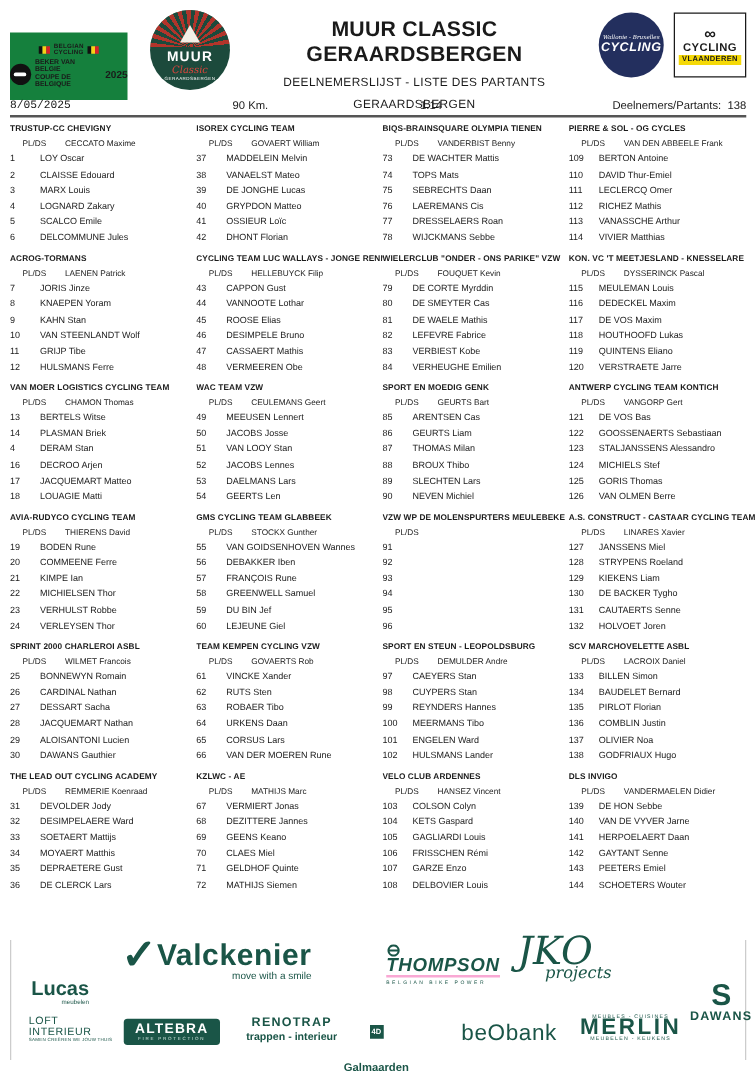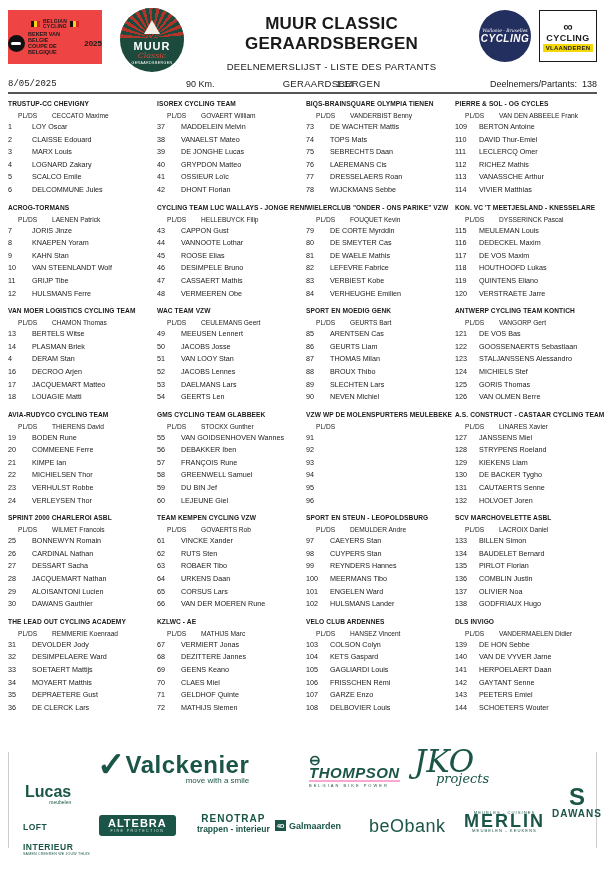--- a/index.html
+++ b/index.html
@@ -6,21 +6,21 @@
   html,body { background:#fff; }
   body {
     width:605px; height:871px; position:relative; overflow:hidden;
     font-family:"Liberation Sans", sans-serif; color:#1a1a1a;
   }
   .page { width:605px; height:871px; position:relative; }
 
   
   .header { position:relative; height:78px; padding:6px 8px 0 8px; display:flex; align-items:flex-start; }
   .badge-bc {
-    width:94px; height:54px; background:#ef4444; margin-top:4px;
+    width:94px; height:54px; background:#15803d; margin-top:20px;
     display:flex; flex-direction:column; align-items:center; justify-content:center; gap:2px;
     flex:none;
   }
   .badge-row1 { display:flex; align-items:center; gap:3px; }
   .flag { width:9px; height:6px; display:flex; }
   .flag i { flex:1; }
   .flag .b { background:#111; } .flag .y { background:#f7d117; } .flag .r { background:#d5232a; }
   .badge-fed { font-size:5px; font-weight:bold; line-height:5px; text-align:center; letter-spacing:.2px; }
   .badge-row2 { display:flex; align-items:center; gap:3px; }
   .bpost-circle { width:17px; height:17px; border-radius:50%; background:#111; position:relative; flex:none; }
@@ -85,29 +85,29 @@
   .sp { position:absolute; white-space:nowrap; }
   .sp-valckenier { left:88px; top:-2px; }
   .vck-row { display:flex; align-items:flex-end; }
   .vck-check { font-size:34px; font-weight:900; line-height:28px; }
   .vck-name { font-size:24px; font-weight:bold; letter-spacing:.5px; line-height:26px; }
   .vck-tag { font-size:8px; text-align:right; margin-top:-2px; }
   .sp-lucas { left:16px; top:32px; }
   .lucas-name { font-size:16px; font-weight:bold; line-height:15px; }
   .lucas-tag { font-size:5px; text-align:right; }
   .sp-loft { left:14px; top:60px; }
-  .loft-name { font-size:8.5px; font-weight:700; line-height:8.5px; letter-spacing:.5px;margin-top:11px; }
+  .loft-name { font-size:8.5px; font-weight:400; line-height:8.5px; letter-spacing:.5px; }
   .loft-tag { font-size:3.6px; margin-top:1px; letter-spacing:.2px; }
   .sp-altebra { left:90px; top:63px; background:#1a5547; border-radius:3px; padding:3px 9px; text-align:center; }
   .altebra-name { color:#fff !important; font-size:11px; font-weight:900; letter-spacing:1px; line-height:11px; }
   .altebra-tag { color:#cfe3dc !important; font-size:3.6px; letter-spacing:1.4px; }
   .sp-renotrap { left:188px; top:62px; text-align:center; }
   .renotrap-name { font-size:10px; font-weight:900; letter-spacing:1px; line-height:10px; }
   .renotrap-tag { font-size:8.5px; font-weight:bold; }
-  .sp-4d { left:266px; top:68px; display:flex; align-items:center; gap:3px; }
+  .sp-4d { left:266px; top:68px; display:flex; align-items:center; gap:18px;flex-direction:column; }
   .fourd-box { width:11px; height:11px; background:#1a5547; color:#fff !important; font-size:6px; font-weight:bold;
     display:flex; align-items:center; justify-content:center; }
   .fourd-name { font-size:9px; font-weight:bold; }
   .sp-thompson { left:300px; top:2px; }
   .thompson-ellipse { font-size:14px; font-weight:900; line-height:12px; }
   .thompson-name { font-size:15px; font-weight:900; font-style:italic; letter-spacing:.5px; line-height:14px;
     border-bottom:2px solid #f9a8d4; }
   .thompson-tag { font-size:4px; letter-spacing:2px; margin-top:1px; }
   .sp-jko { left:405px; top:-2px; font-family:"DejaVu Serif", serif; font-style:italic; }
   .jko-name { font-size:31px; line-height:22px; }

